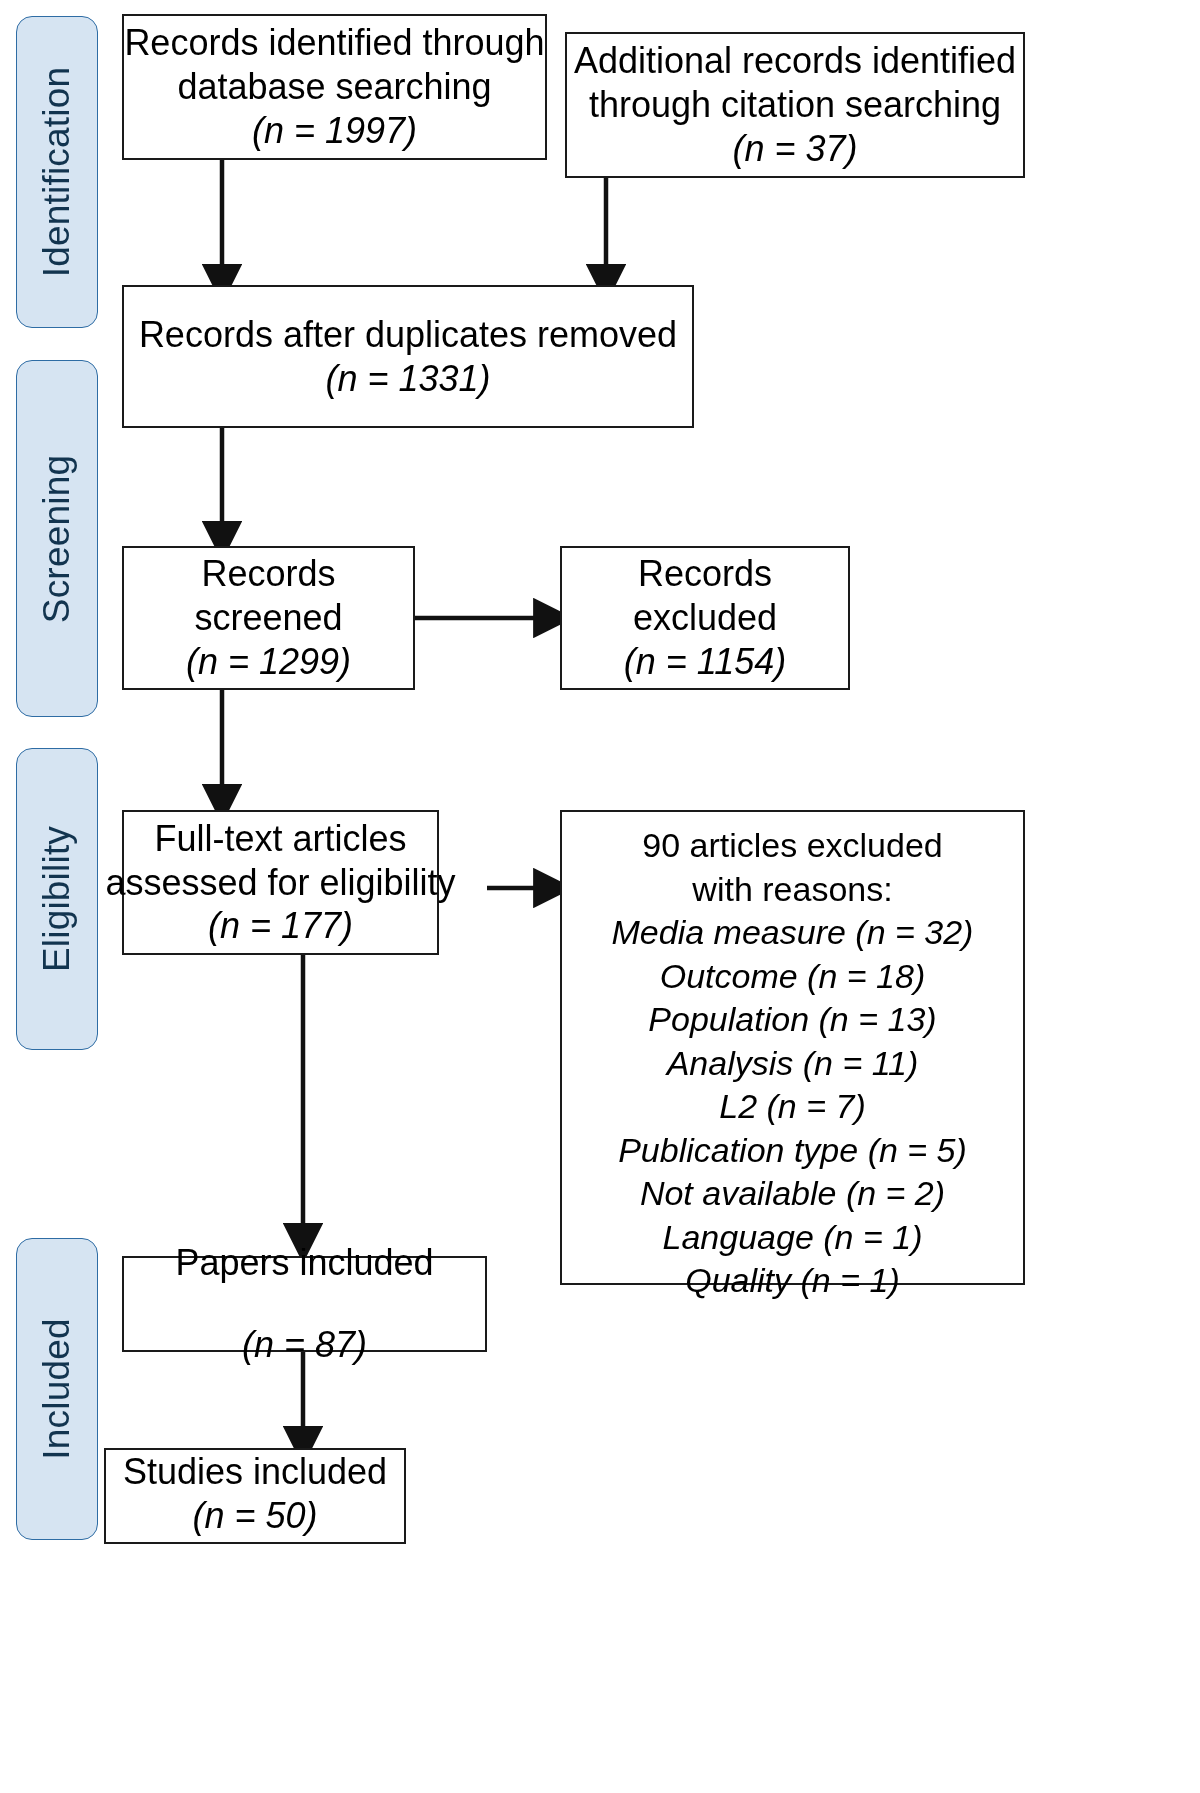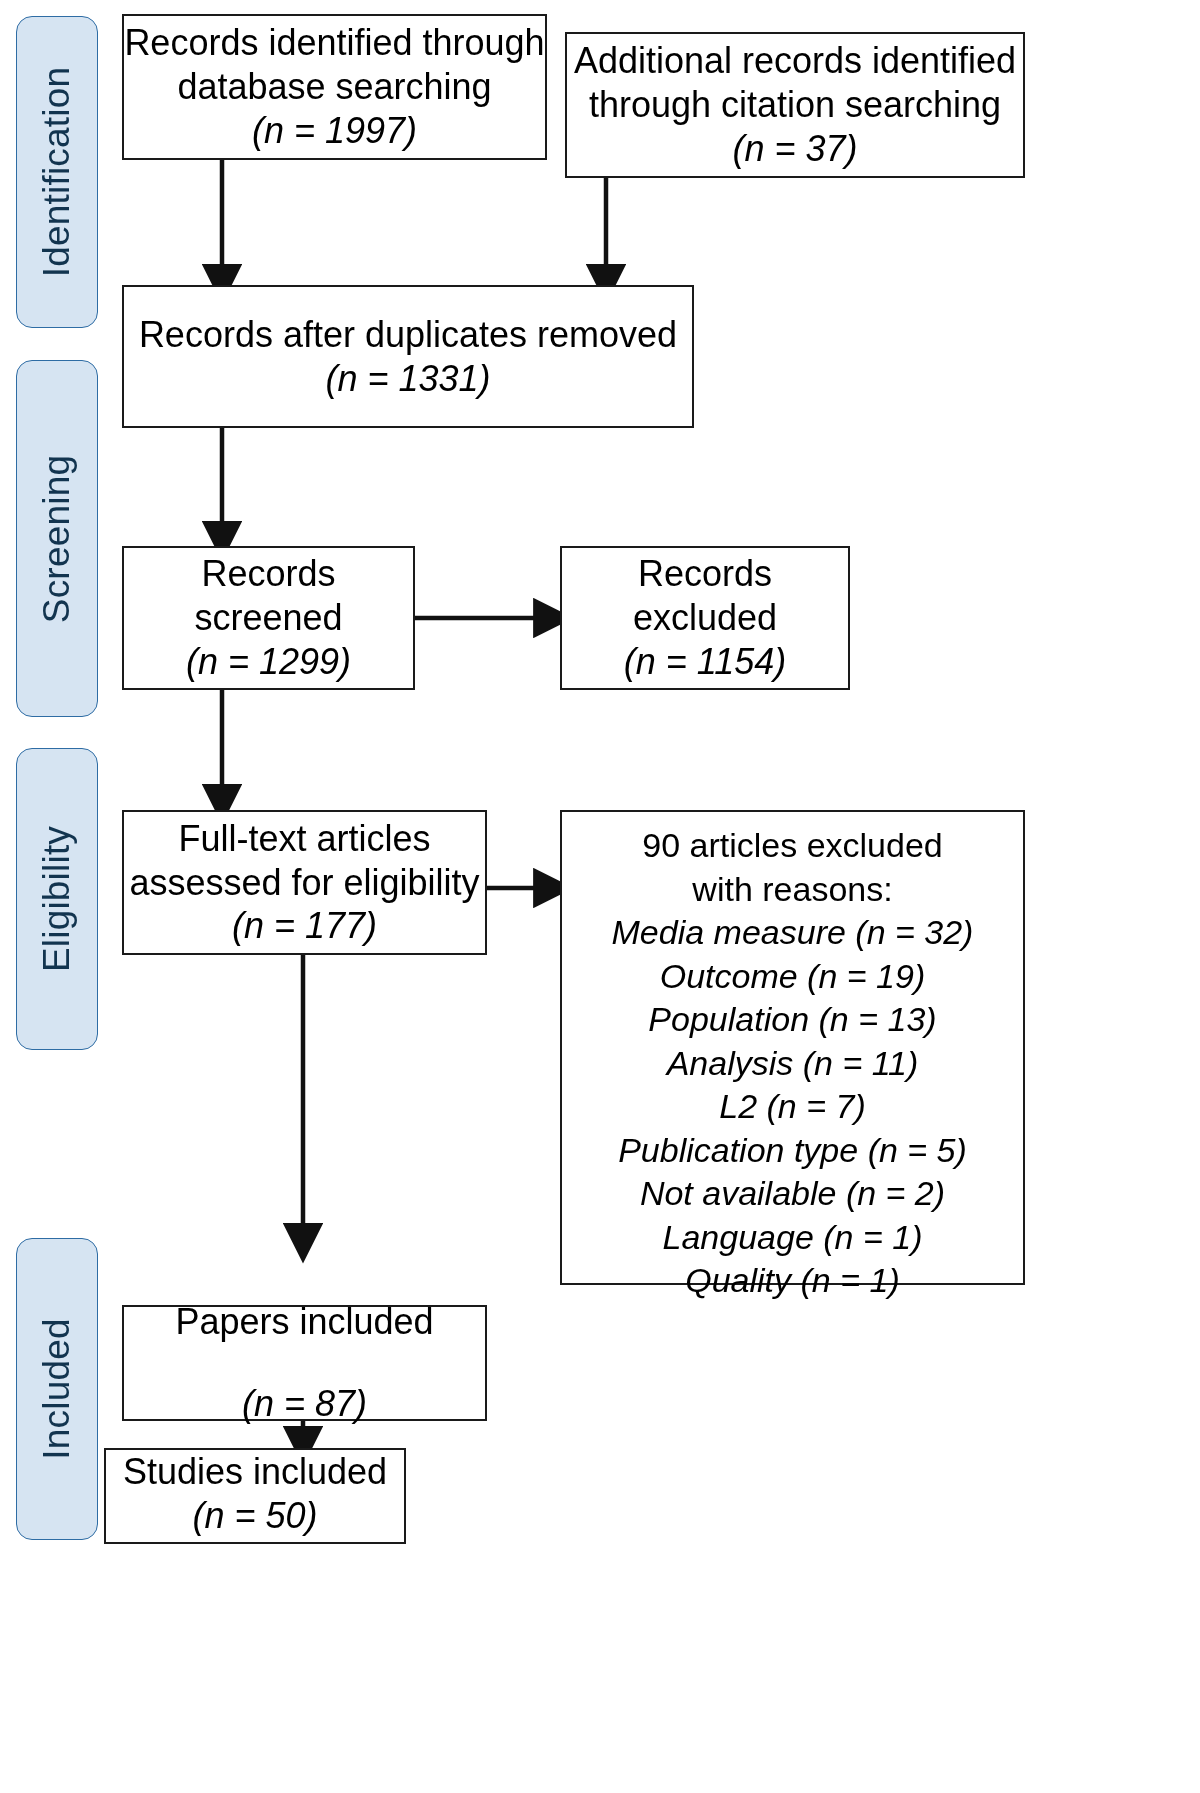--- a/index.html
+++ b/index.html
@@ -108,41 +108,41 @@
   <span class="ln">screened</span>
   <span class="ln n">(n = 1299)</span>
 </div>
 
 <div class="box" style="left:560px;top:546px;width:290px;height:144px;">
   <span class="ln">Records</span>
   <span class="ln">excluded</span>
   <span class="ln n">(n = 1154)</span>
 </div>
 
-<div class="box" style="left:122px;top:810px;width:365px;height:145px;justify-content:center;">
+<div class="box" style="left:122px;top:810px;width:317px;height:145px;justify-content:center;">
   <span class="ln">Full-text articles</span>
   <span class="ln">assessed for eligibility</span>
   <span class="ln n">(n = 177)</span>
 </div>
 
 <div class="box reasonbox" style="left:560px;top:810px;width:465px;height:475px;">
   <span class="ln hdr">90 articles excluded</span>
   <span class="ln hdr">with reasons:</span>
   <span class="ln rsn">Media measure (n = 32)</span>
-  <span class="ln rsn">Outcome (n = 19)</span>
+  <span class="ln rsn">Outcome (n = 18)</span>
   <span class="ln rsn">Population (n = 13)</span>
   <span class="ln rsn">Analysis (n = 11)</span>
   <span class="ln rsn">L2 (n = 7)</span>
   <span class="ln rsn">Publication type (n = 5)</span>
   <span class="ln rsn">Not available (n = 2)</span>
   <span class="ln rsn">Language (n = 1)</span>
   <span class="ln rsn">Quality (n = 1)</span>
 </div>
 
-<div class="box" style="left:122px;top:1305px;width:365px;height:116px;gap:38px;">
+<div class="box" style="left:122px;top:1256px;width:365px;height:96px;gap:38px;">
   <span class="ln">Papers included</span>
   <span class="ln n">(n = 87)</span>
 </div>
 
 <div class="box" style="left:104px;top:1448px;width:302px;height:96px;justify-content:flex-end;">
   <span class="ln">Studies included</span>
   <span class="ln n">(n = 50)</span>
 </div>
 
 </body></html>

